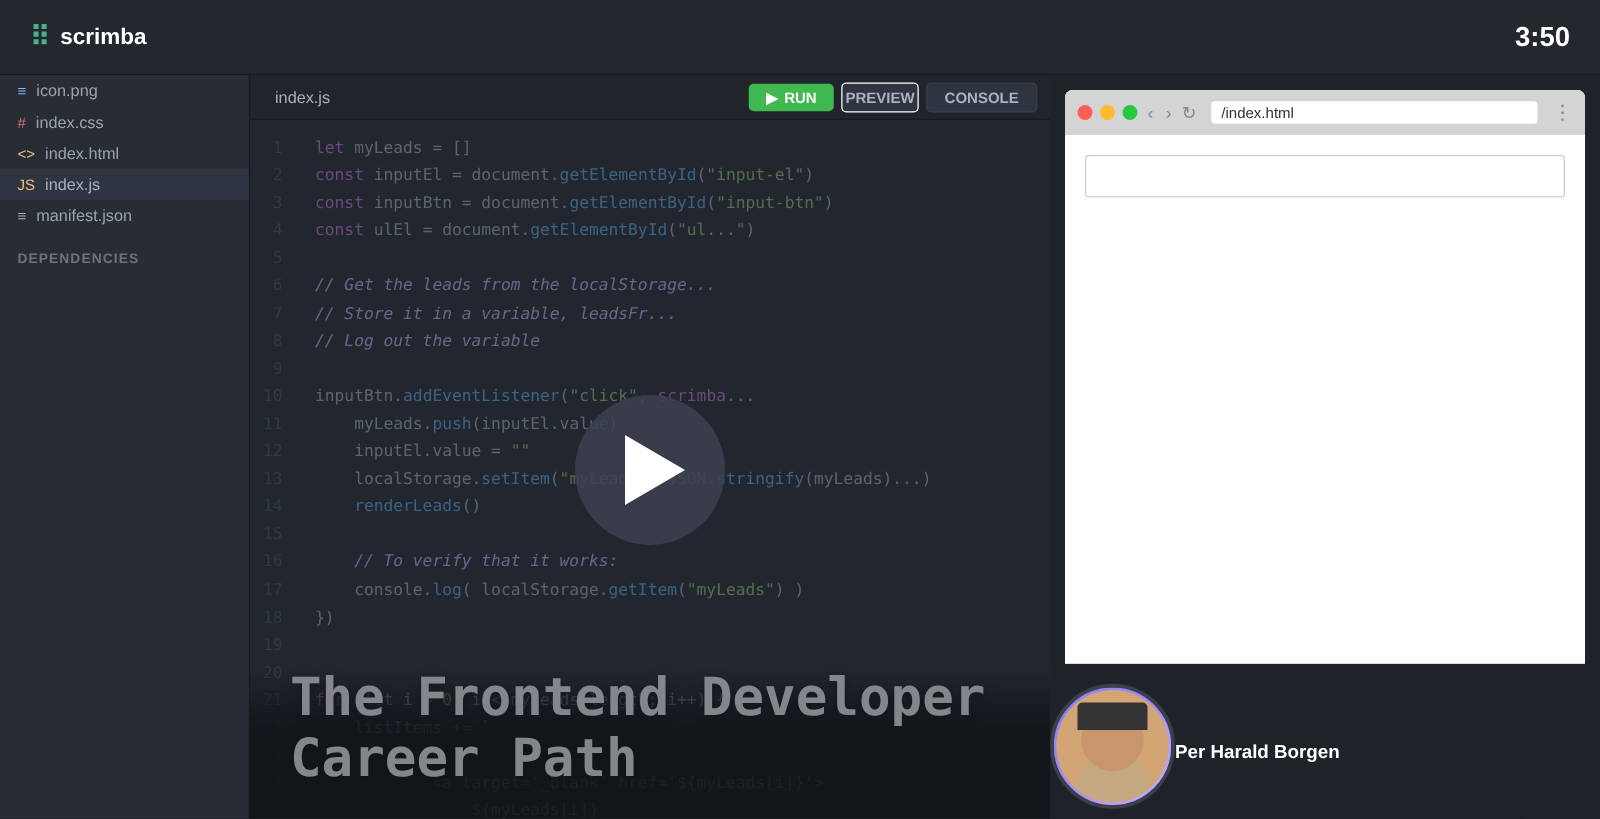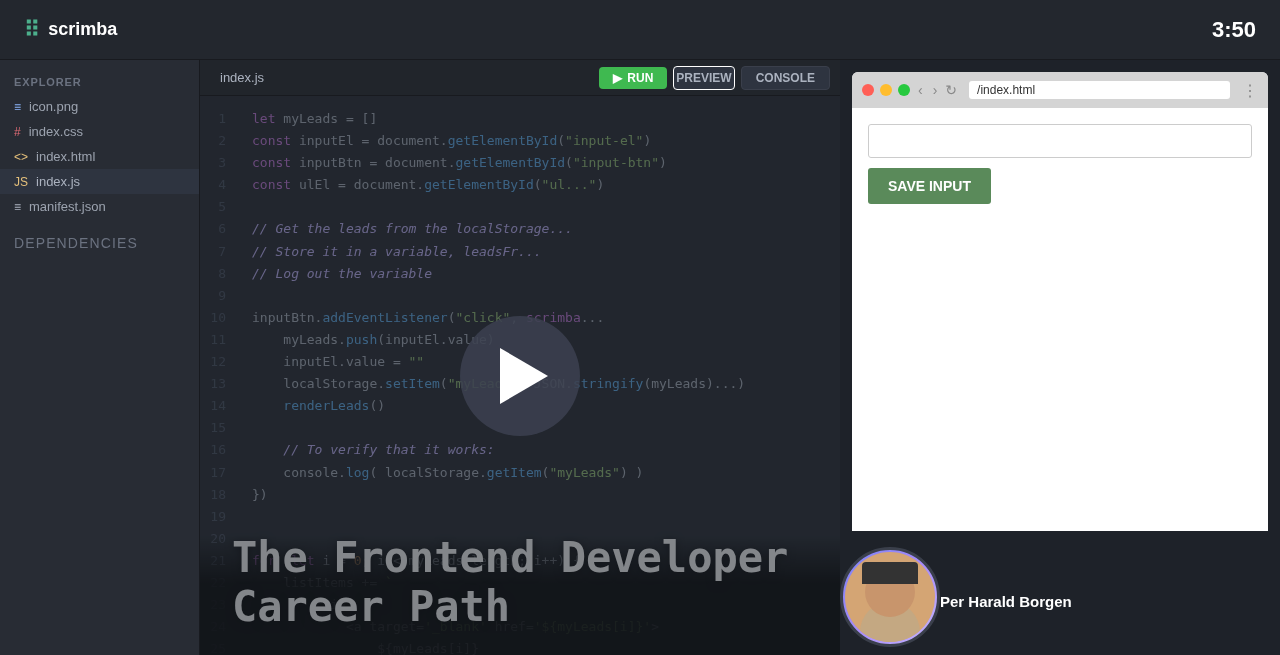--- a/index.html
+++ b/index.html
@@ -32,21 +32,21 @@
       padding: 5px 14px; color: #9ca3af; font-size: 13px; cursor: pointer;
       white-space: nowrap; overflow: hidden;
     }
     .sidebar-item.active { background: #2e3440; color: #abb2bf; }
     .sidebar-item .file-icon { font-size: 12px; flex-shrink: 0; }
     .icon-img { color: #8ab4f8; }
     .icon-css { color: #e06c75; }
     .icon-html { color: #e5c07b; }
     .icon-js { color: #e5c07b; }
     .icon-json { color: #abb2bf; }
-    .sidebar-deps { color: #6b7280; font-size: 14px; font-weight: 400; letter-spacing: 0.08em; padding: 16px 14px 6px 14px; text-transform: uppercase; }
+    .sidebar-deps { color: #6b7280; font-size: 11px; font-weight: 700; letter-spacing: 0.08em; padding: 16px 14px 6px 14px; text-transform: uppercase; }
 
     
     .editor-area { flex: 1; display: flex; flex-direction: column; background: #282c34; position: relative; }
 
     
     .editor-tabs {
       display: flex; align-items: center; background: #21252b;
       border-bottom: 1px solid #181a1f; height: 36px; padding: 0 10px;
       justify-content: space-between;
     }
@@ -190,21 +190,20 @@
   <div class="topbar-logo">
     <span class="logo-icon">⠿</span>
     <span>scrimba</span>
   </div>
   <div class="topbar-timer">3:50</div>
 </div>
 
 <div class="main-layout">
 
   <div class="sidebar">
-    <div class="sidebar-section-label">EXPLORER</div>
 
     <div class="sidebar-item">
       <span class="file-icon icon-img">≡</span>
       <span>icon.png</span>
     </div>
     <div class="sidebar-item">
       <span class="file-icon icon-css">#</span>
       <span>index.css</span>
     </div>
     <div class="sidebar-item">
@@ -313,21 +312,20 @@
         <div class="traffic-light tl-yellow"></div>
         <div class="traffic-light tl-green"></div>
         <button class="nav-btn">‹</button>
         <button class="nav-btn">›</button>
         <button class="reload-btn">↻</button>
         <input class="address-bar" readonly="" value="/index.html" style="">
         <span class="browser-menu">⋮</span>
       </div>
       <div class="browser-content">
         <input class="preview-input" type="text" style="">
-        <button class="save-input-btn">SAVE INPUT</button>
       </div>
     </div>
 
     <div class="instructor-card">
       <div class="instructor-avatar">
         <div class="avatar-face">
           <div class="avatar-head-inner"></div>
           <div class="avatar-cap"></div>
           <div class="avatar-body"></div>
         </div>

